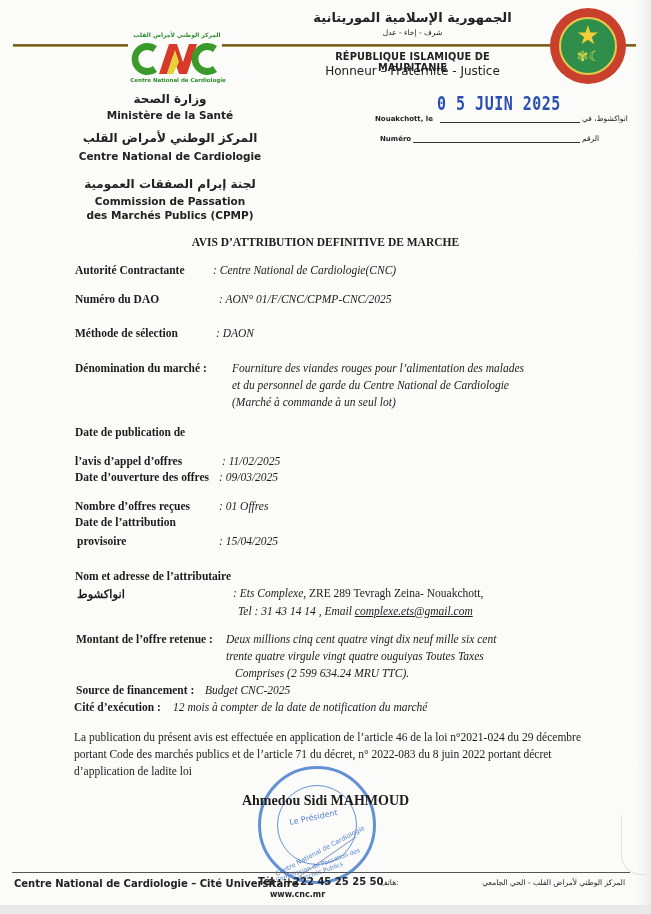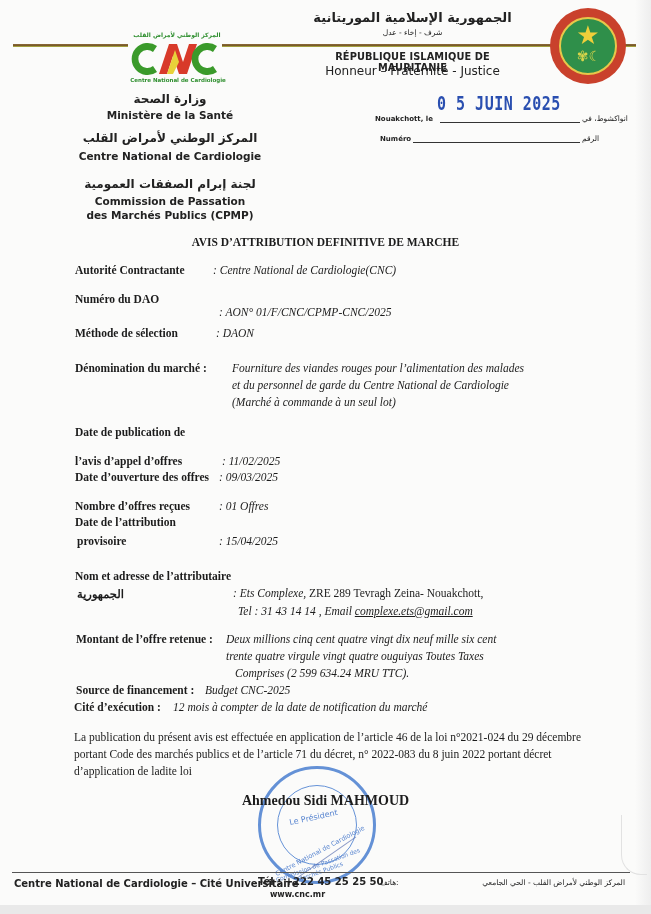--- a/index.html
+++ b/index.html
@@ -114,21 +114,21 @@
   <div class="field-line sans" style="left:380px; top:135px;">Numéro</div>
   <div class="field-rule" style="left:413px; top:142px; width:167px;"></div>
   <div class="field-ar ar" style="left:582px; top:134px;">الرقم</div>
 
   <div class="title">AVIS D’ATTRIBUTION DEFINITIVE DE MARCHE</div>
 
   <div class="lbl" style="left:75px; top:264px;">Autorité Contractante</div>
   <div class="val" style="left:213px; top:264px;">: Centre National de Cardiologie(CNC)</div>
 
   <div class="lbl" style="left:75px; top:293px;">Numéro du DAO</div>
-  <div class="val" style="left:219px; top:306px;">: AON° 01/F/CNC/CPMP-CNC/2025</div>
+  <div class="val" style="left:219px; top:293px;">: AON° 01/F/CNC/CPMP-CNC/2025</div>
 
   <div class="lbl" style="left:75px; top:327px;">Méthode de sélection</div>
   <div class="val" style="left:216px; top:327px;">: DAON</div>
 
   <div class="lbl" style="left:75px; top:362px;">Dénomination du marché :</div>
   <div class="val" style="left:232px; top:362px;">Fourniture des viandes rouges pour l’alimentation des malades</div>
   <div class="val" style="left:232px; top:379px;">et du personnel de garde du Centre National de Cardiologie</div>
   <div class="val" style="left:232px; top:396px;">(Marché à commande à un seul lot)</div>
 
   <div class="lbl" style="left:75px; top:426px;">Date de publication de</div>
@@ -139,21 +139,21 @@
   <div class="val" style="left:219px; top:471px;">: 09/03/2025</div>
 
   <div class="lbl" style="left:75px; top:500px;">Nombre d’offres reçues</div>
   <div class="val" style="left:219px; top:500px;">: 01 Offres</div>
 
   <div class="lbl" style="left:75px; top:516px;">Date de l’attribution</div>
   <div class="lbl" style="left:77px; top:535px;">provisoire</div>
   <div class="val" style="left:219px; top:535px;">: 15/04/2025</div>
 
   <div class="lbl" style="left:75px; top:570px;">Nom et adresse de l’attributaire</div>
-  <div class="lbl" style="left:77px; top:587px;">الجمهورية</div>
+  <div class="lbl" style="left:77px; top:587px;">انواكشوط</div>
   <div class="val" style="left:233px; top:587px;">
     <span>: Ets Complexe,</span><span class="up"> ZRE 289 Tevragh Zeina- Nouakchott,</span>
   </div>
   <div class="val" style="left:238px; top:605px;">
     <span>Tel : 31 43 14 14 , Email </span><a>complexe.ets@gmail.com</a>
   </div>
 
   <div class="lbl" style="left:76px; top:633px;">Montant de l’offre retenue :</div>
   <div class="val" style="left:226px; top:633px;">Deux millions cinq cent quatre vingt dix neuf mille six cent</div>
   <div class="val" style="left:226px; top:650px;">trente quatre virgule vingt quatre ouguiyas Toutes Taxes</div>

